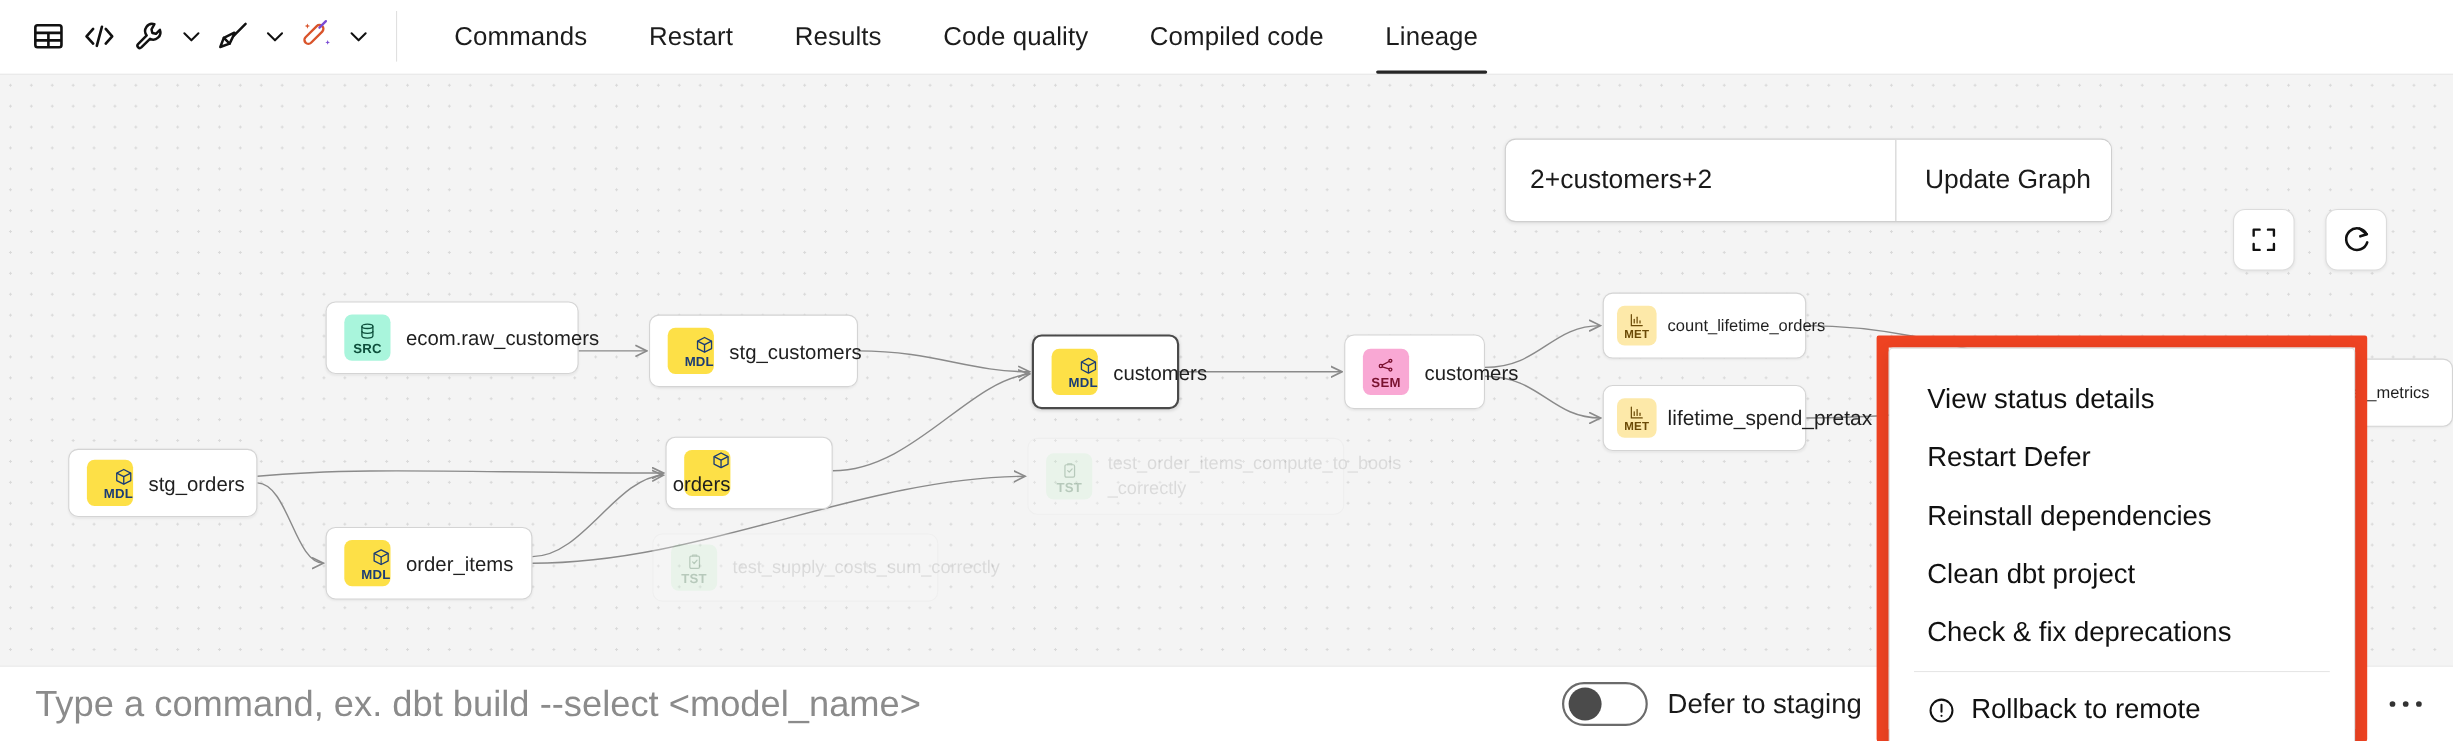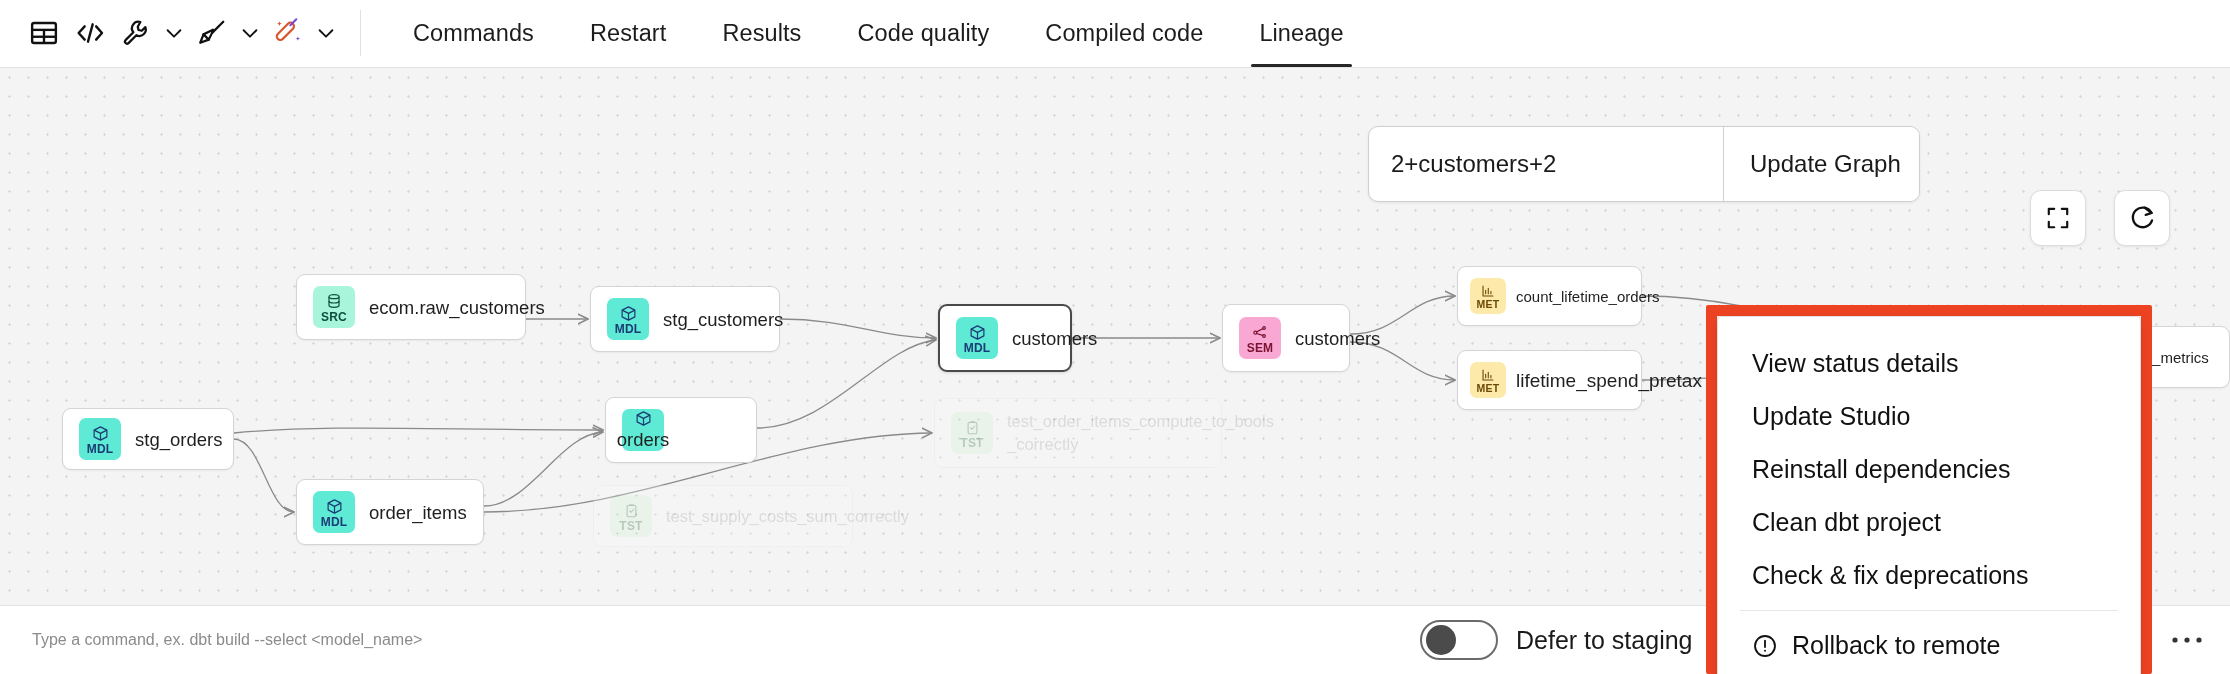--- a/index.html
+++ b/index.html
@@ -78,21 +78,21 @@
     border-radius: 7px;
     display: flex; flex-direction: column;
     align-items: center; justify-content: center;
     gap: 0px;
   }
   .badge .glyph { height: 19px; display:flex; align-items:center; justify-content:center; }
   .badge .btext {
     font-size: 12px; font-weight: 600; letter-spacing: .2px; line-height: 12px;
   }
   .badge-src { background: #a9f5dc; color: #0d4f3c; }
-  .badge-mdl { background: #5eead4; color: #1b3c75; }
+  .badge-mdl { background: #fde047; color: #1b3c75; align-items: flex-end; }
   .badge-sem { background: #f9a8d4; color: #7a1230; }
   .badge-met { background: #fde9a9; color: #6b4a06; align-items: center; }
   .badge-svo { background: #fde3c4; color: #79430a; }
   .badge-tst { background: #cdf2d2; color: #1d5e2a; }
   .node-label {
     font-size: 18.5px; color: #1f1f1f; line-height: 23px;
     white-space: pre-line;
   }
   .node.dim .node-label { color: #9a9a9a; }
 
@@ -133,21 +133,21 @@
   .bottombar {
     position: absolute; left: 0; top: 605px;
     width: 2230px; height: 69px;
     background: #ffffff;
     border-top: 1px solid #e3e3e3;
     display: flex; align-items: center;
   }
   .cmd-input {
     border: none; outline: none; background: transparent;
     font-family: "Liberation Sans", sans-serif;
-    font-size: 16px; color: #1a1a1a;
+    font-size: 33px; color: #1a1a1a;
     margin-left: 32px; width: 1380px;
   }
   .cmd-input::placeholder { color: #8b8b8b; }
   .defer-wrap { display: flex; align-items: center; gap: 18px; margin-left: 8px; }
   .toggle {
     width: 78px; height: 40px; border-radius: 22px;
     border: 2px solid #6b6b6b; background: #ffffff;
     display: flex; align-items: center; cursor: pointer;
     padding: 0 4px;
   }
@@ -508,21 +508,21 @@
       <circle cx="5" cy="6" r="2.6" fill="#333"></circle>
       <circle cx="17" cy="6" r="2.6" fill="#333"></circle>
       <circle cx="29" cy="6" r="2.6" fill="#333"></circle>
     </svg>
   </div>
 
   <div class="menu-highlight" style="left:1706px; top:305px; width:446px; height:369px;"></div>
 
   <div class="ctx-menu" style="left:1717px; top:316px; width:424px;">
     <div class="ctx-item">View status details</div>
-    <div class="ctx-item">Update Studio</div>
+    <div class="ctx-item">Restart Defer</div>
     <div class="ctx-item">Reinstall dependencies</div>
     <div class="ctx-item">Clean dbt project</div>
     <div class="ctx-item">Check &amp; fix deprecations</div>
     <div class="ctx-sep"></div>
     <div class="ctx-item">
       <span style="display:flex;align-items:center;">
         <svg width="26" height="26" viewBox="0 0 24 24" fill="none" stroke="#111" stroke-width="1.7" stroke-linecap="round">
           <circle cx="12" cy="12" r="9.2"></circle>
             <line x1="12" y1="7" x2="12" y2="13"></line>
             <circle cx="12" cy="16.4" r="0.9" fill="#111" stroke="none"></circle>

